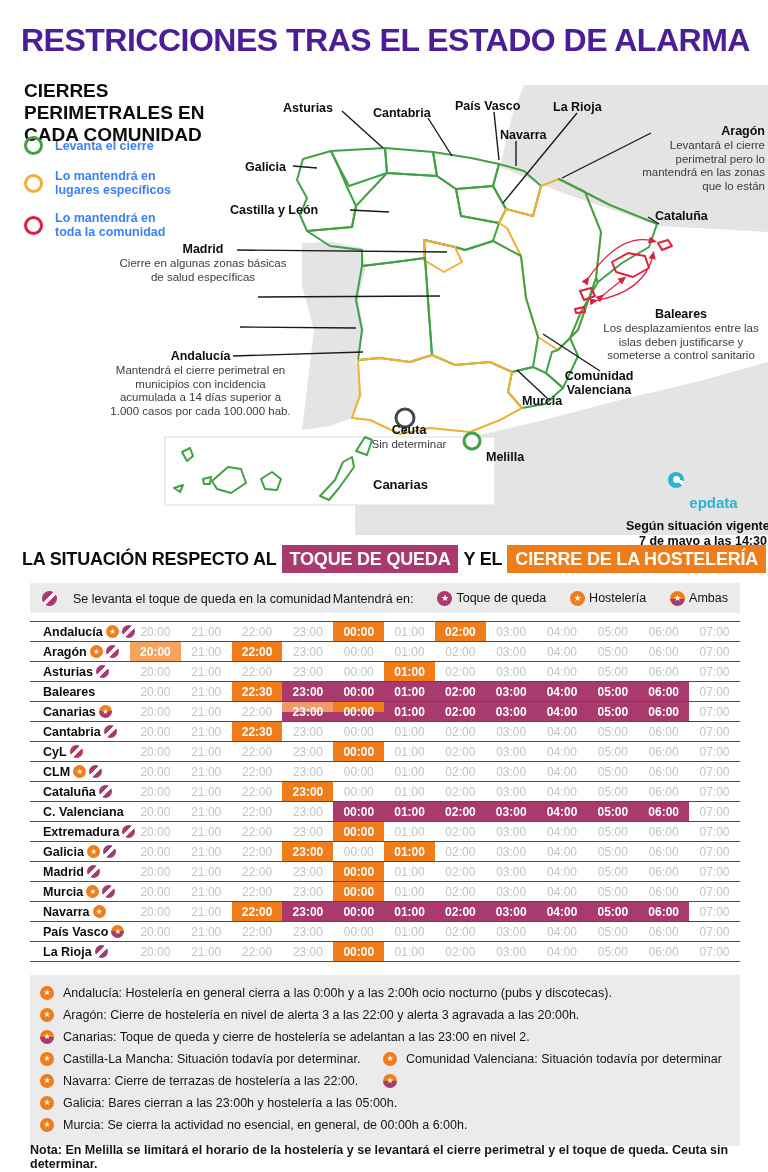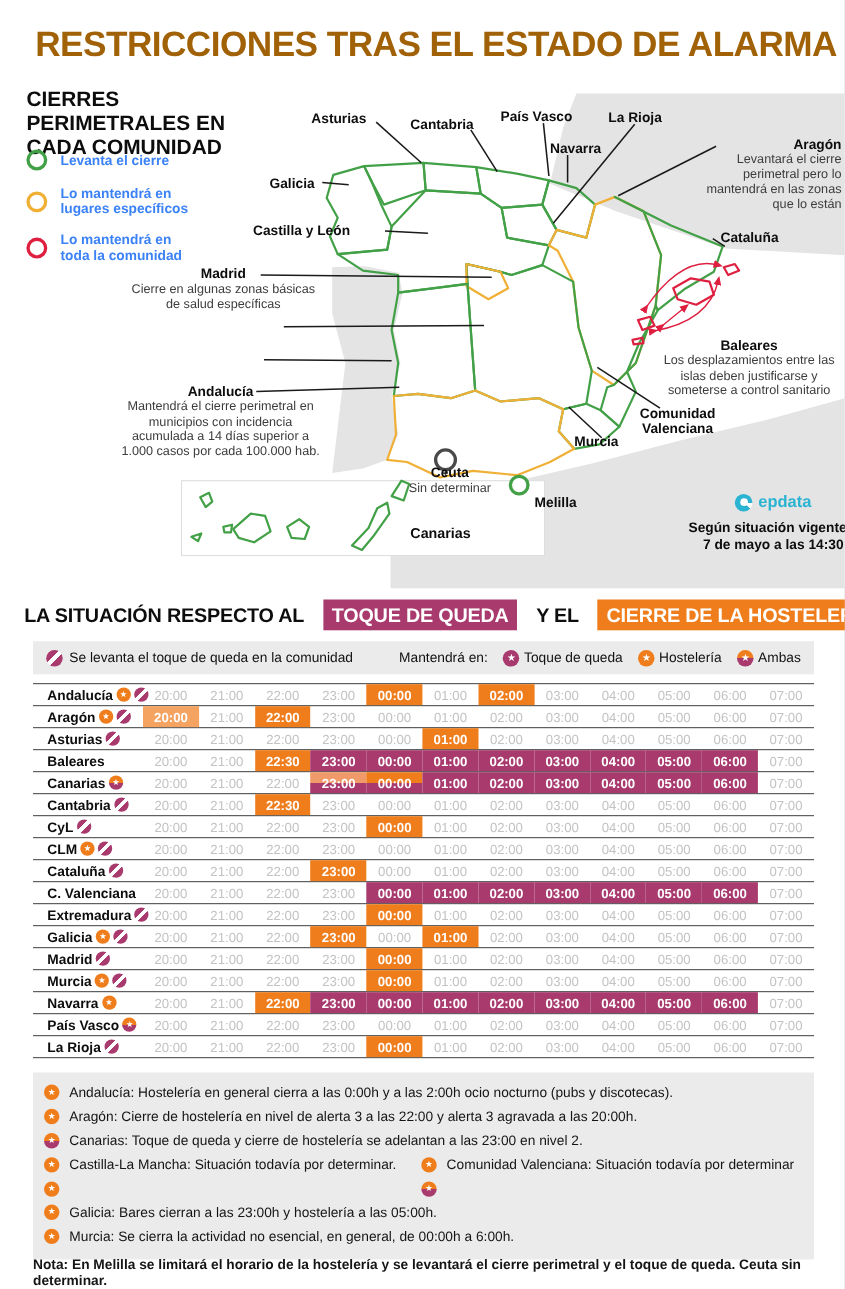--- a/index.html
+++ b/index.html
@@ -5,53 +5,53 @@
   :root{
     --orange:#ef7d1c; --light-orange:#f5a361; --magenta:#a83a6e;
     --green:#42a047; --yellow:#f0af35; --red:#df1f40; --ceuta:#4a4a4a;
     --cyan:#2bb3d2; --gray-time:#c3c3c3; --panel:#ebebeb; --rowline:#4f4f4f;
   }
   *{margin:0;padding:0;box-sizing:border-box;}
   body{background:#888;font-family:"Liberation Sans","DejaVu Sans",sans-serif;}
   .poster{position:relative;width:768px;height:1172px;background:#fff;overflow:hidden;margin:0 auto;}
 
   
-  .main-title{position:absolute;left:32px;top:22px;width:730px;font-size:32px;font-weight:900;
-    letter-spacing:-0.5px;color:#a16207;}
+  .main-title{position:absolute;left:21px;top:22px;width:730px;font-size:32px;font-weight:900;
+    letter-spacing:-0.5px;color:#4c1d95;}
 
   
   .map-sub{position:absolute;left:24px;top:80px;font-size:19px;font-weight:900;line-height:22px;color:#0d0d0d;}
   .ring-legend{position:absolute;left:24px;top:136px;}
   .ring-item{display:flex;align-items:center;margin-bottom:14px;}
   .ring{width:19px;height:19px;border-radius:50%;border:3.5px solid #999;margin-right:12px;flex:none;}
   .ring-label{font-size:12.5px;font-weight:800;line-height:14px;color:#3b82f6;width:130px;}
 
   .map-label{position:absolute;font-size:12.5px;font-weight:800;color:#0d0d0d;white-space:nowrap;}
   .map-block{position:absolute;color:#0d0d0d;}
   .map-block .b-name{font-size:12.5px;font-weight:800;}
   .map-block .b-note{font-size:11.5px;line-height:13.5px;color:#3c3c3c;margin-top:1px;}
   .ta-c{text-align:center;} .ta-r{text-align:right;}
 
   .source{position:absolute;left:622px;top:448px;width:162px;text-align:center;}
   .epdata-line{display:flex;align-items:center;justify-content:center;gap:5px;margin-bottom:8px;}
   .epdata-mark{width:16px;height:16px;border-radius:50%;position:relative;flex:none;
     background:conic-gradient(from 210deg,var(--cyan) 0 68%,#fff 68% 78%,var(--cyan) 78% 100%);}
   .epdata-mark::after{content:"";position:absolute;inset:4.5px;background:#fff;border-radius:50%;}
-  .epdata-word{font-size:15px;font-weight:700;color:var(--cyan);}
+  .epdata-word{font-size:15px;font-weight:700;color:var(--cyan);margin-top:46px;}
   .source-note{font-size:12.5px;font-weight:800;line-height:14.5px;color:#0d0d0d;}
 
   
   .sched-title{position:absolute;left:22px;top:545px;width:730px;font-size:18px;font-weight:900;
-    color:#0d0d0d;display:flex;align-items:center;gap:17px;white-space:nowrap;letter-spacing:-0.2px;}
+    color:#0d0d0d;display:flex;align-items:center;gap:5px;white-space:nowrap;letter-spacing:-0.2px;}
   .badge{color:#fff;padding:4px 8px 3px;font-weight:900;}
   .badge-magenta{background:var(--magenta);} .badge-orange{background:var(--orange);}
 
   .sched-legend{position:absolute;left:30px;top:583px;width:710px;height:30px;background:var(--panel);
     display:flex;align-items:center;justify-content:space-between;padding:0 12px;font-size:12.5px;color:#111;}
-  .leg-left,.leg-right{display:flex;align-items:center;gap:2px;white-space:nowrap;}
+  .leg-left,.leg-right{display:flex;align-items:flex-end;gap:12px;white-space:nowrap;}
   .leg-item{display:flex;align-items:center;margin-left:12px;}
 
   .ic{display:inline-flex;align-items:center;justify-content:center;border-radius:50%;
     color:#fff;font-weight:700;flex:none;line-height:1;}
   .ic-hosteleria{background:var(--orange);}
   .ic-toque{background:var(--magenta);}
   .ic-ambas{background:linear-gradient(180deg,var(--orange) 50%,var(--magenta) 50%);}
   .ic-levanta{background:linear-gradient(135deg,var(--magenta) 40%,#fff 40%,#fff 58%,var(--magenta) 58%);}
   .sched-legend .ic{width:15px;height:15px;font-size:9px;margin-right:4px;}
 
@@ -206,21 +206,21 @@
     <div class="b-name"></div>
   </div>
   <div class="map-block ta-c" style="left:108px;top:349px;width:185px">
     <div class="b-name">Andalucía</div>
     <div class="b-note">Mantendrá el cierre perimetral en municipios con incidencia acumulada a 14 días superior a 1.000 casos por cada 100.000 hab.</div>
   </div>
   <div class="map-block ta-c" style="left:595px;top:307px;width:172px">
     <div class="b-name">Baleares</div>
     <div class="b-note">Los desplazamientos entre las islas deben justificarse y someterse a control sanitario</div>
   </div>
-  <div class="map-block ta-c" style="left:577px;top:369px;width:78px">
+  <div class="map-block ta-c" style="left:560px;top:369px;width:78px">
     <div class="b-name" style="line-height:14px">Comunidad Valenciana</div>
   </div>
   <div class="map-block ta-c" style="left:359px;top:423px;width:100px">
     <div class="b-name">Ceuta</div>
     <div class="b-note">Sin determinar</div>
   </div>
 
   <div class="source">
     <div class="epdata-line">
       <span class="epdata-mark"></span>
@@ -586,20 +586,21 @@
       <div class="note note-half">
         <span class="ic ic-hosteleria">★</span>
         <span>Castilla-La Mancha: Situación todavía por determinar.</span>
       </div>
       <div class="note note-half">
         <span class="ic ic-hosteleria">★</span>
         <span>Comunidad Valenciana: Situación todavía por determinar</span>
       </div>
       <div class="note note-half">
         <span class="ic ic-hosteleria">★</span>
+        <span>Navarra: Cierre de terrazas de hostelería a las 22:00.</span>
       </div>
       <div class="note note-half">
         <span class="ic ic-ambas">★</span>
       </div>
       <div class="note">
         <span class="ic ic-hosteleria">★</span>
         <span>Galicia: Bares cierran a las 23:00h y hostelería a las 05:00h.</span>
       </div>
       <div class="note">
         <span class="ic ic-hosteleria">★</span>

